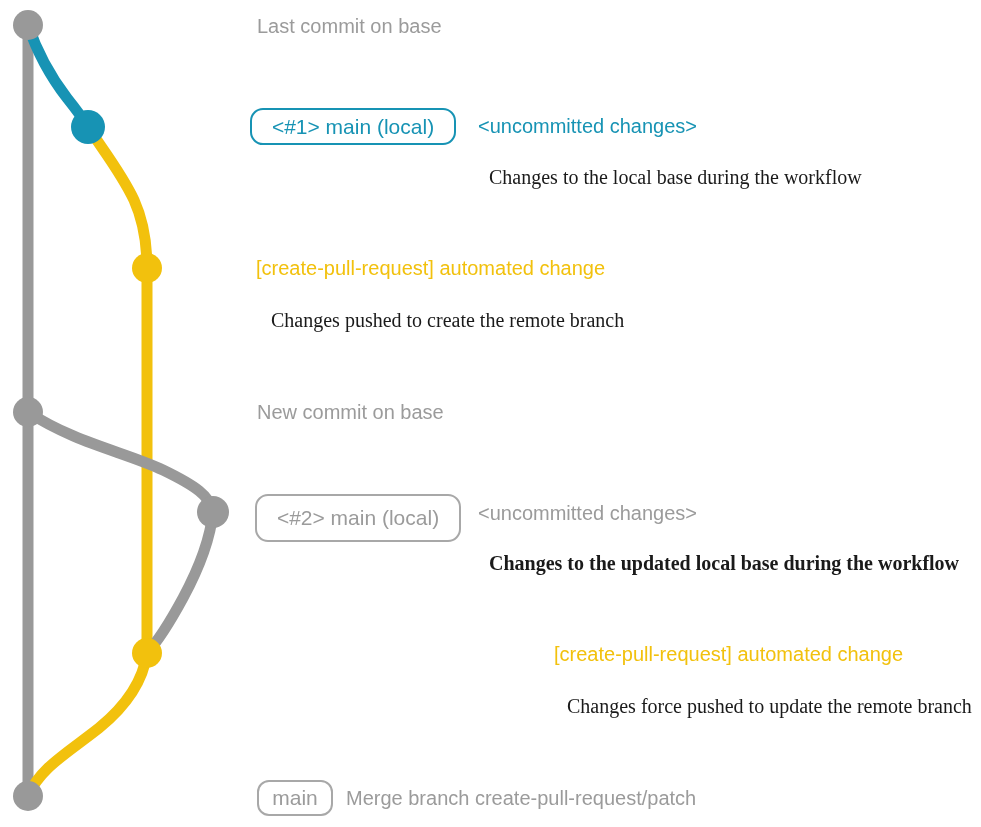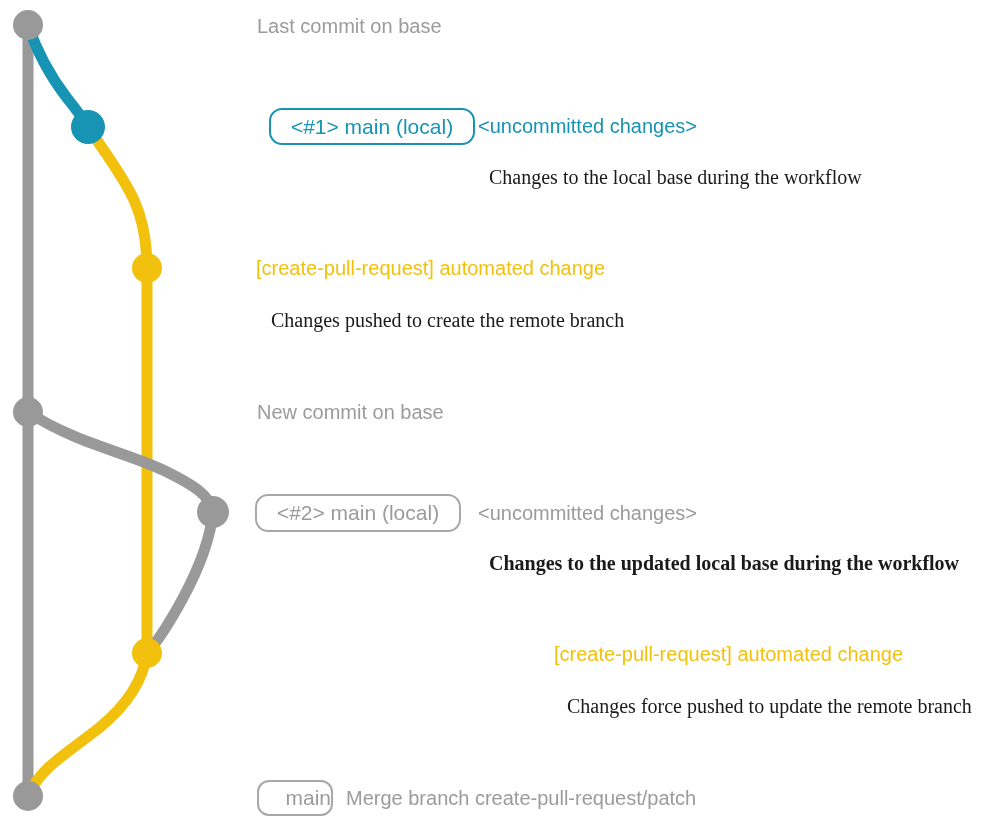--- a/index.html
+++ b/index.html
@@ -24,33 +24,33 @@
     font-size:21px;
     box-sizing:border-box;
     background:#ffffff;
   }
   .badge.blue-b{border-color:#1793b4;color:#1793b4;}
   .badge.gray-b{border-color:#a8a8a8;color:#9b9b9b;}
   .badge.yellow-b{border-color:#f2c10d;color:#f2c10d;}
 
   
   #last-commit-label{left:257px;top:13px;}
-  #branch1-badge{left:269px;top:108px;width:206px;height:37px;}
+  #branch1-badge{left:250px;top:108px;width:206px;height:37px;}
   #branch1-status{left:478px;top:113px;}
   #branch1-note{left:489px;top:145px;}
   #push1-title{left:256px;top:255px;}
   #push1-note{left:271px;top:288px;}
   #new-commit-label{left:257px;top:399px;}
-  #branch2-badge{left:255px;top:494px;width:206px;height:38px;}
+  #branch2-badge{left:255px;top:494px;width:206px;height:48px;}
   #branch2-status{left:478px;top:500px;}
   #branch2-note{left:489px;top:531px;font-weight:bold;}
   #patch-badge{left:255px;top:634px;width:286px;height:39px;}
   #push2-title{left:554px;top:641px;}
   #push2-note{left:567px;top:674px;}
-  #merge-badge{left:257px;top:780px;width:76px;height:36px;border-radius:12px;justify-content:flex-end;}
+  #merge-badge{left:257px;top:780px;width:76px;height:36px;border-radius:12px;}
   #merge-title{left:346px;top:785px;}
 </style>
 </head>
 <body>
 
 <div class="canvas">
 
   <svg class="graph-svg" width="981" height="827" viewBox="0 0 981 827">
 
     <path d="M 28 25 L 28 796" stroke="#999999" stroke-width="11" fill="none" stroke-linecap="round"></path>

